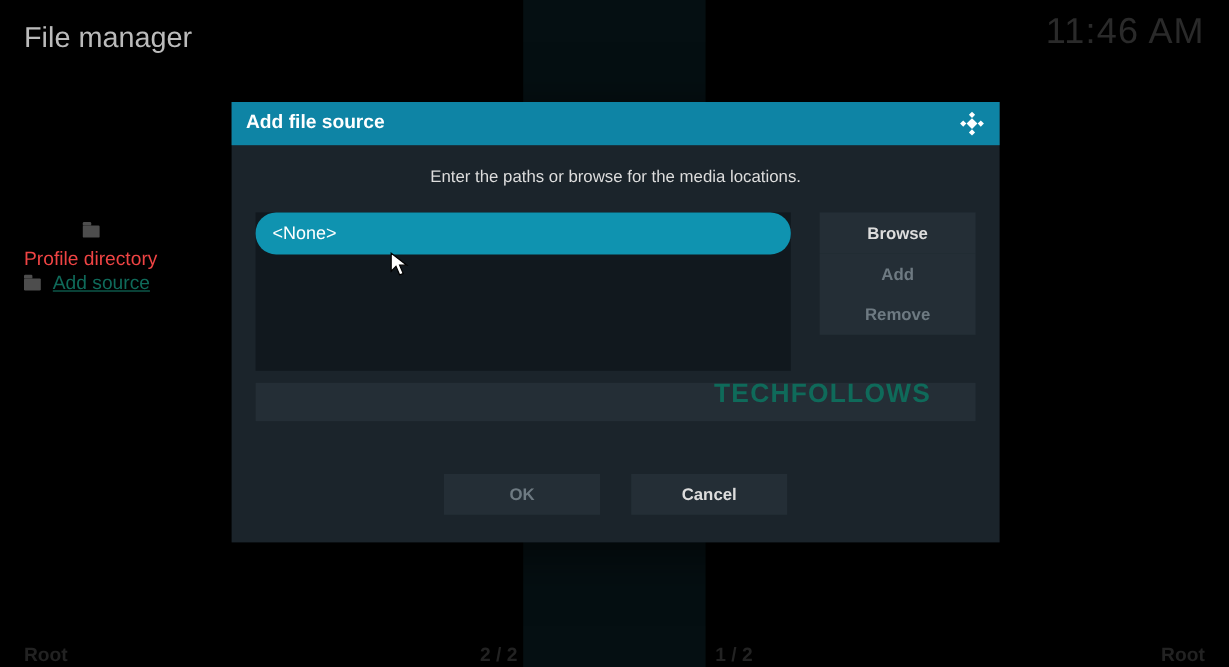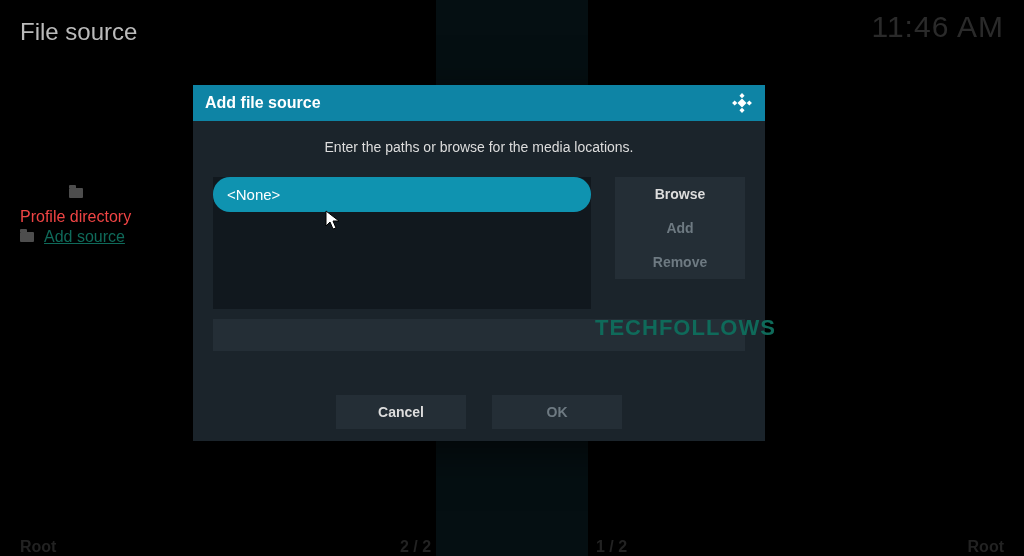--- a/index.html
+++ b/index.html
@@ -75,42 +75,42 @@
     width: 152px;
     height: 556px;
     background: rgba(18, 60, 70, 0.25);
   }
 
   
   .dialog {
     position: absolute;
     left: 193px;
     top: 85px;
-    width: 572px;
+    width: 640px;
     background: #1b242b;
     box-shadow: 0 10px 40px rgba(0,0,0,0.6);
   }
 
   .dlg-header {
     height: 36px;
     background: #0e84a5;
     display: flex;
     align-items: center;
     padding: 0 12px;
     justify-content: space-between;
   }
   .dlg-header-title {
     font-size: 16px;
     font-weight: bold;
     color: #fff;
   }
   .kodi-logo svg { display: block; }
 
   .dlg-body {
-    padding: 18px 20px 12px 20px;
+    padding: 18px 20px 23px 20px;
   }
 
   .instr {
     text-align: center;
     font-size: 14px;
     color: #ddd;
     margin-bottom: 22px;
   }
 
   .path-row {
@@ -195,21 +195,21 @@
     width: 18px;
     height: 22px;
     pointer-events: none;
   }
 </style>
 </head>
 <body>
 
 <div class="center-band"></div>
 
-<div class="bg-title">File source</div>
+<div class="bg-title">File manager</div>
 <div class="bg-clock">11:46 AM</div>
 
 <div class="side-item type-dir" style="left:20px;top:188px;">
   <span class="folder-icon"></span>
   <span>Profile directory</span>
 </div>
 <div class="side-item type-add" style="left:20px;top:228px;text-decoration:underline;">
   <span class="folder-icon"></span>
   <span>Add source</span>
 </div>
@@ -245,22 +245,22 @@
       <div class="side-btns">
         <div class="btn">Browse</div>
         <div class="btn disabled">Add</div>
         <div class="btn disabled">Remove</div>
       </div>
     </div>
 
     <input class="name-input" type="text" value="" style="">
 
     <div class="dlg-buttons">
+      <div class="btn disabled">OK</div>
       <div class="btn">Cancel</div>
-      <div class="btn disabled">OK</div>
     </div>
   </div>
 </div>
 
 <div class="watermark">TECHFOLLOWS</div>
 
 <div class="cursor">
   <svg width="18" height="22" viewBox="0 0 18 22">
     <path d="M1 1 L1 16 L5 12 L8 19 L11 18 L8 11 L14 11 Z" fill="#fff" stroke="#000" stroke-width="1"></path>
   </svg>

